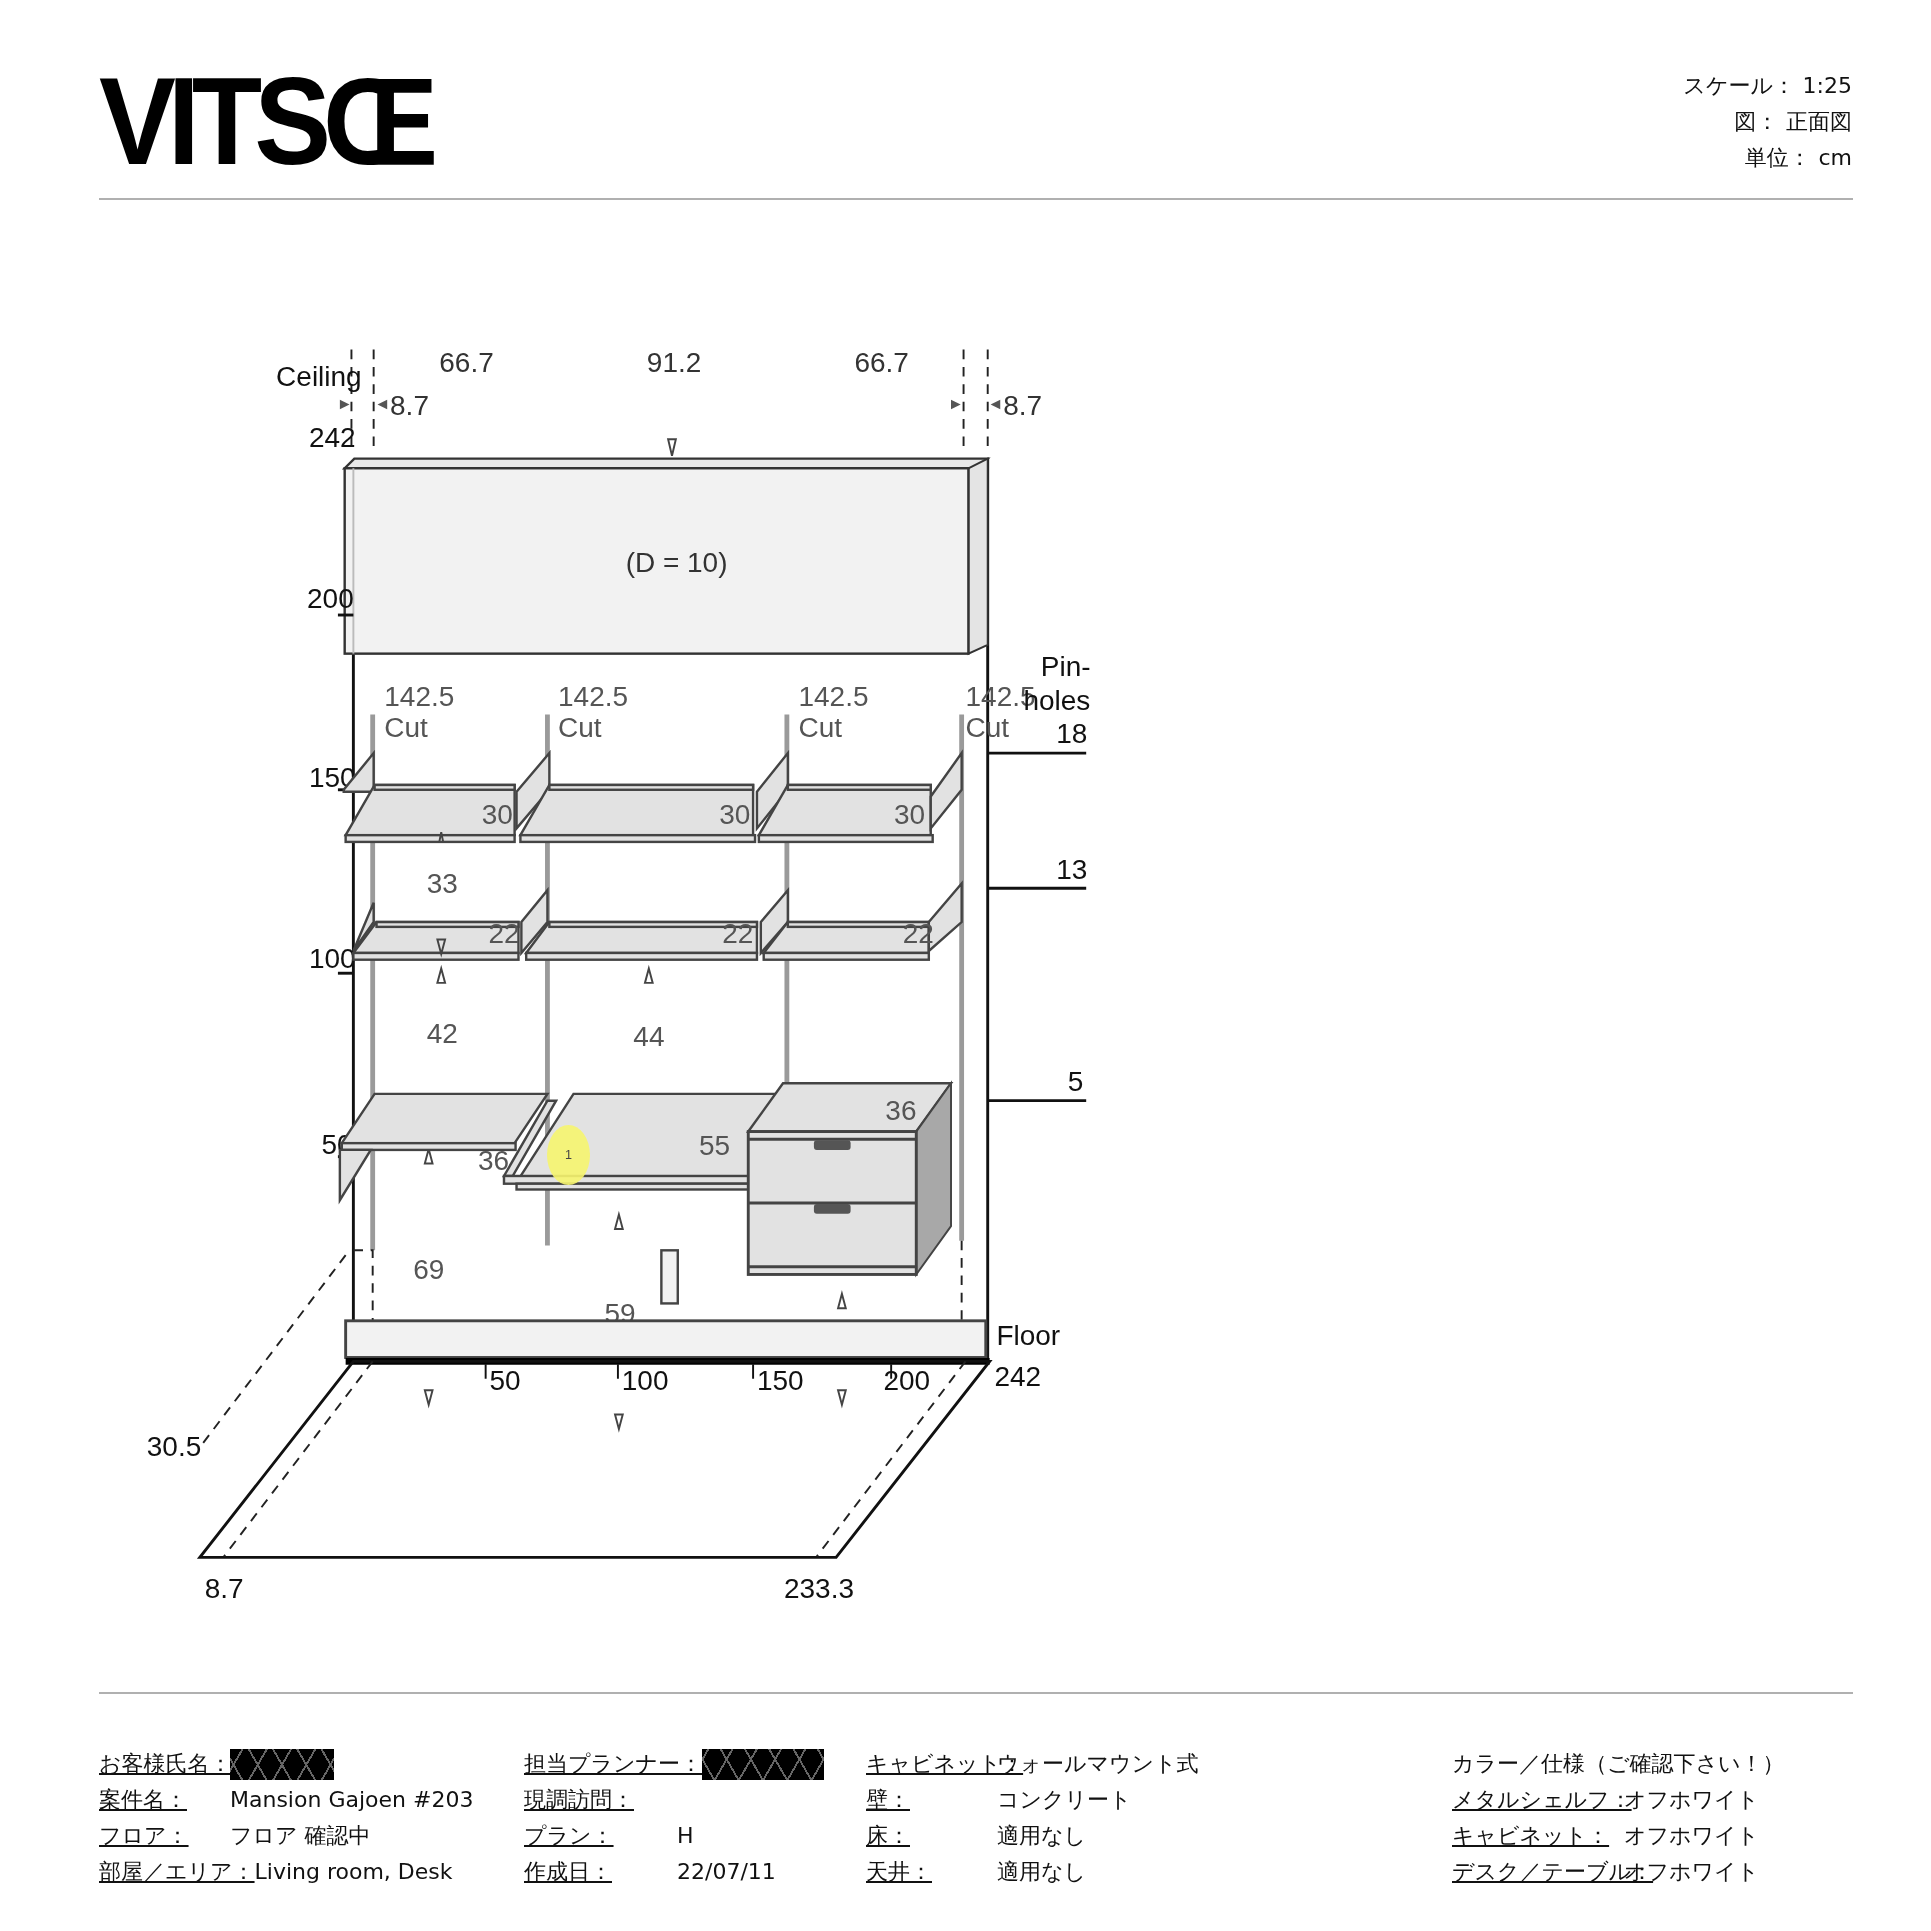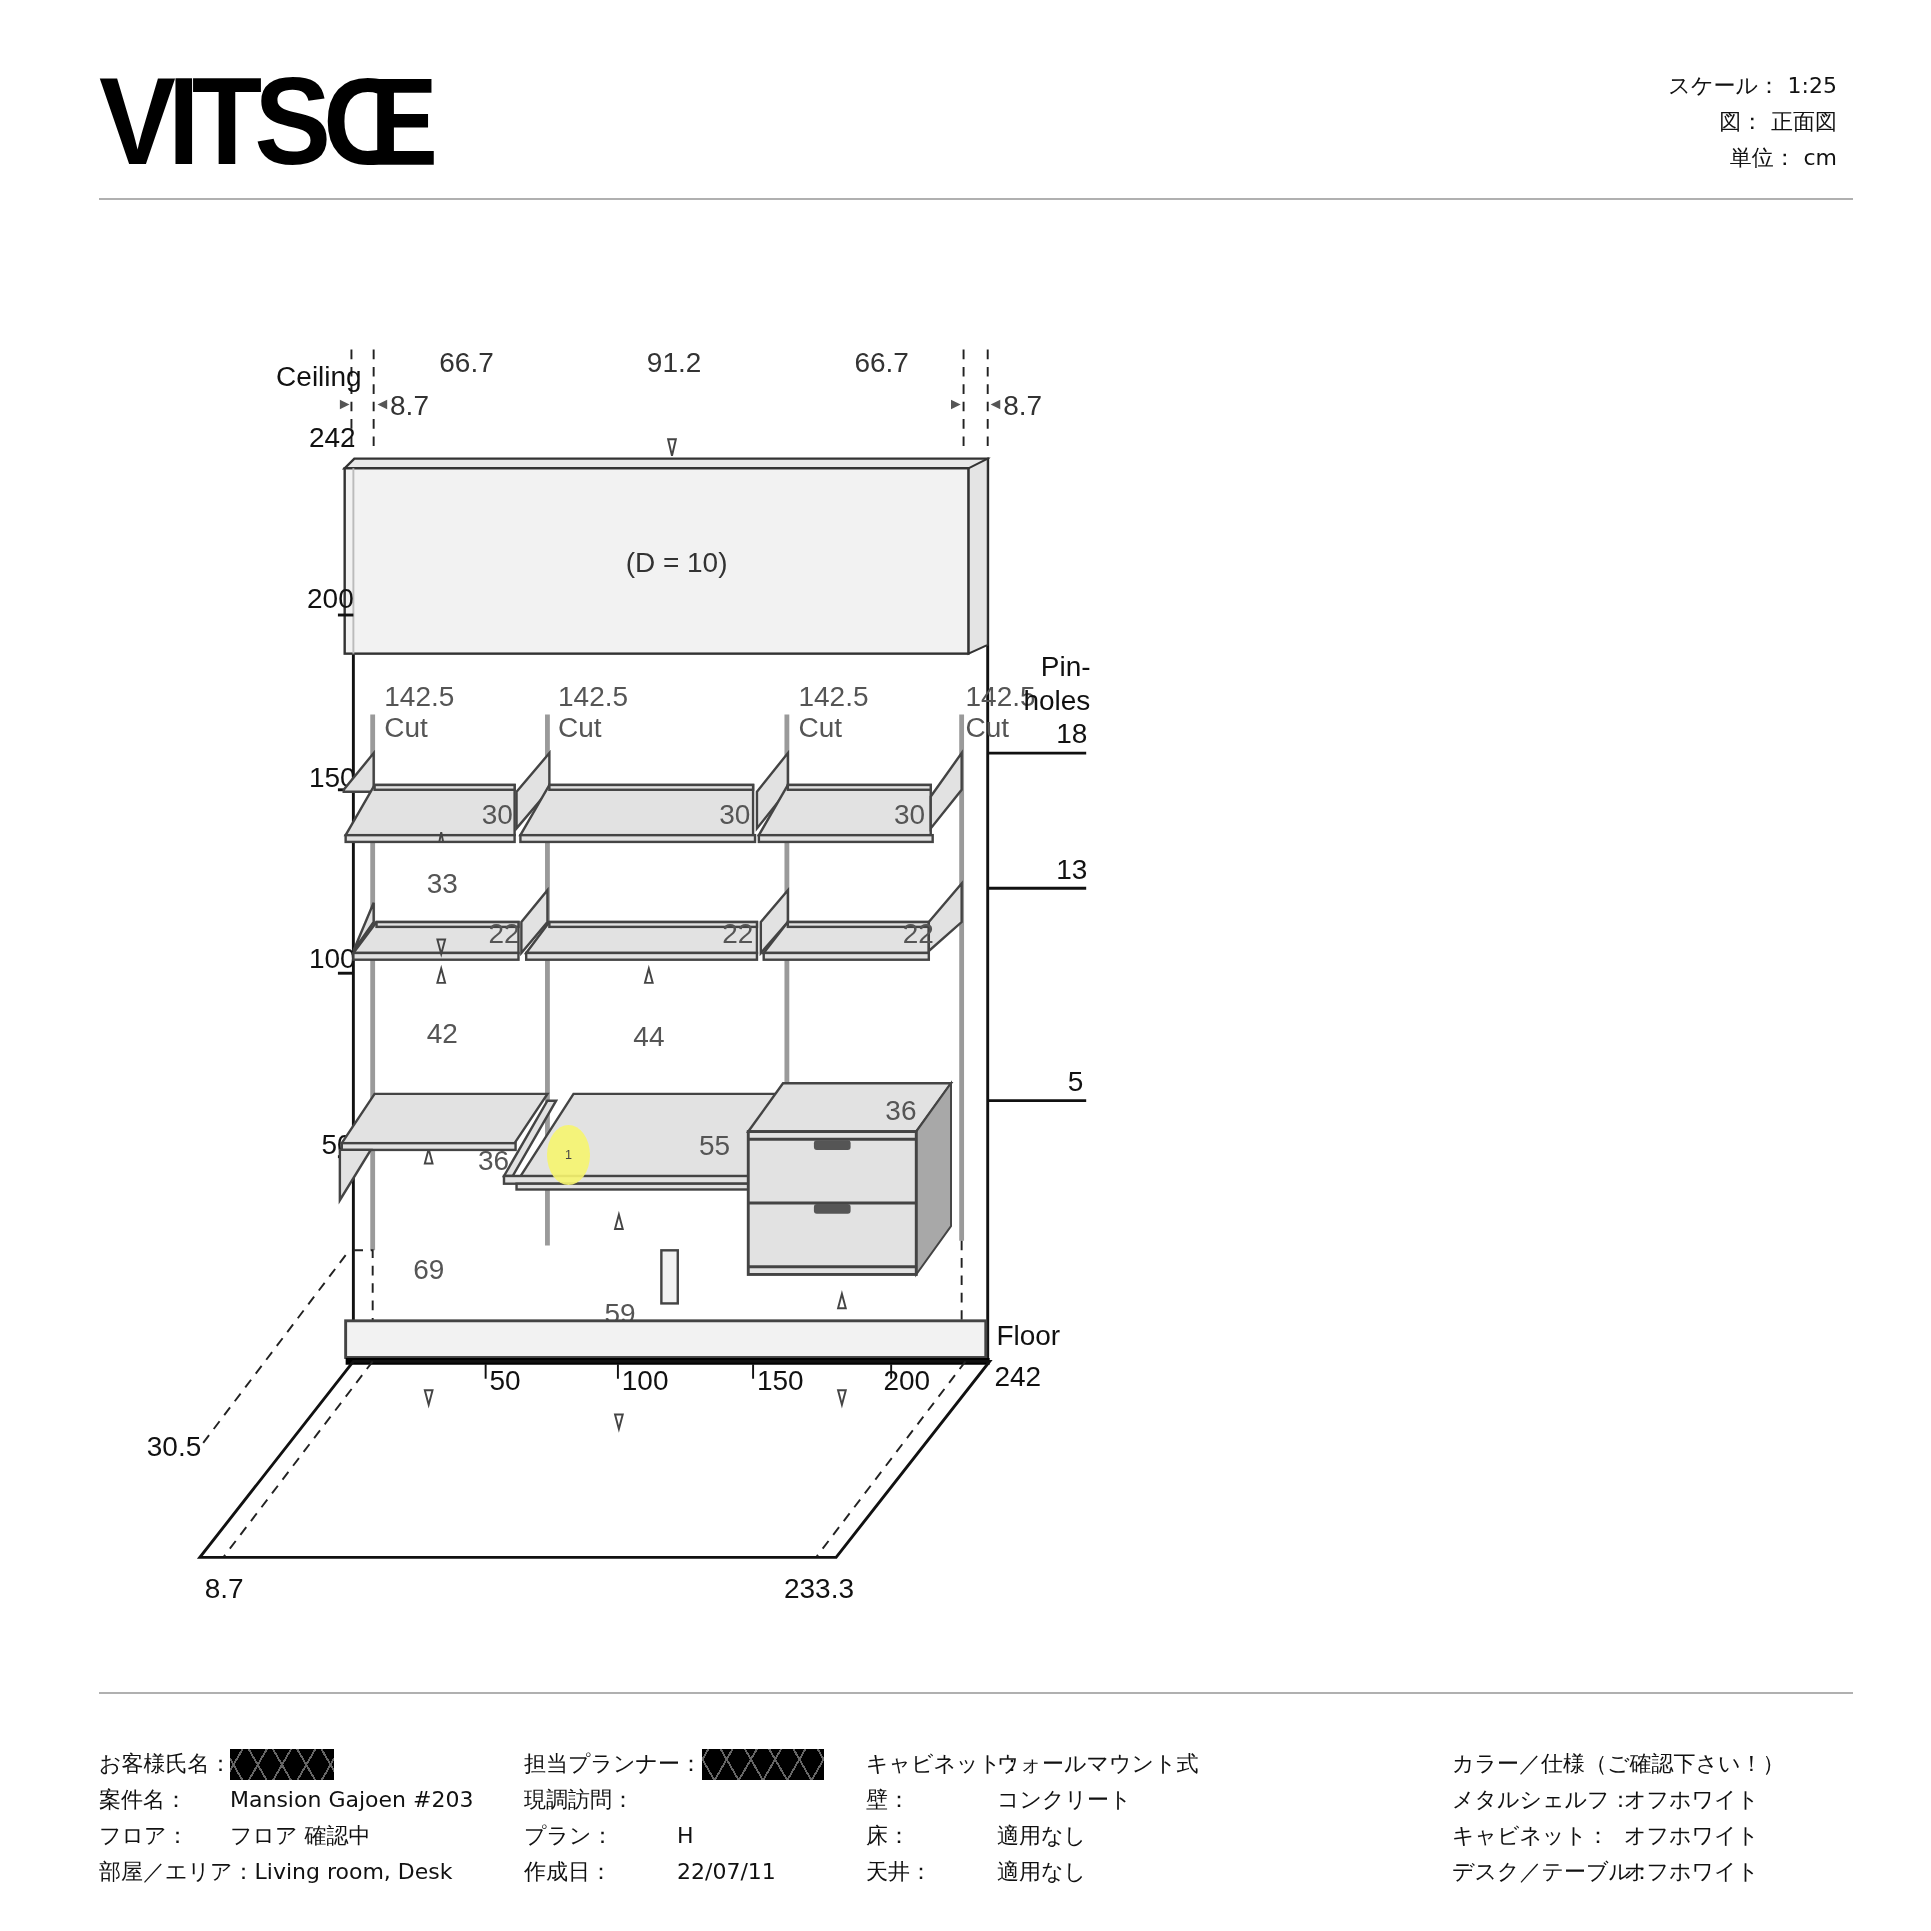--- a/index.html
+++ b/index.html
@@ -1,30 +1,30 @@
 <!DOCTYPE html>
 <html><head>
 <meta charset="utf-8">
 <style>
   html,body{margin:0;padding:0;background:#fff;}
   body{width:1931px;height:1931px;position:relative;overflow:hidden;font-family:"Liberation Sans","DejaVu Sans",sans-serif;color:#111;}
   .logo{position:absolute;left:99px;top:68px;font-family:"Liberation Sans",sans-serif;font-weight:bold;font-size:124px;letter-spacing:-8.7px;line-height:106px;transform:scaleX(0.93);transform-origin:left top;color:#000;}
-  .meta{position:absolute;right:94px;top:68px;text-align:right;font-family:"Liberation Serif","DejaVu Serif",serif;font-size:22px;line-height:36px;}
+  .meta{position:absolute;right:79px;top:68px;text-align:right;font-family:"Liberation Serif","DejaVu Serif",serif;font-size:22px;line-height:36px;}
   .meta .row{display:flex;justify-content:flex-end;gap:7.7px;}
   .hr{position:absolute;left:99px;width:1754px;height:1.9px;background:#b0b0b0;}
   .hr.top{top:198px;}
   .hr.bottom{top:1692px;}
   svg.drawing{position:absolute;left:0;top:0;}
   .dim{font-family:"Liberation Sans",sans-serif;font-size:29px;fill:#333;}
   .dim.dark{fill:#111;}
   .dim.grey{fill:#555;}
   .footer{position:absolute;top:1746px;left:0;width:1931px;font-size:22px;line-height:36px;}
   .fcol{position:absolute;top:0;}
   .frow{display:flex;white-space:nowrap;height:36px;align-items:center;}
-  .flabel{display:inline-block;}
+  .flabel{display:inline-block;text-decoration:underline;}
   .fval{display:inline-block;}
   .redact{display:inline-block;width:104px;height:31px;background:#000;
     background-image:repeating-linear-gradient(60deg,transparent 0 9.7px,#666 9.7px 11.6px,transparent 11.6px 21px),repeating-linear-gradient(-60deg,transparent 0 9.7px,#666 9.7px 11.6px,transparent 11.6px 21px);}
   .jp{font-family:"DejaVu Sans",sans-serif;}
   .marker{position:absolute;left:547px;top:1125px;width:43px;height:60px;border-radius:50%;background:#f7f56f;opacity:0.9;display:flex;align-items:center;justify-content:center;font-size:12.6px;color:#333;}
 </style>
 </head>
 <body>
 
 <div class="logo">VITSŒ</div>

